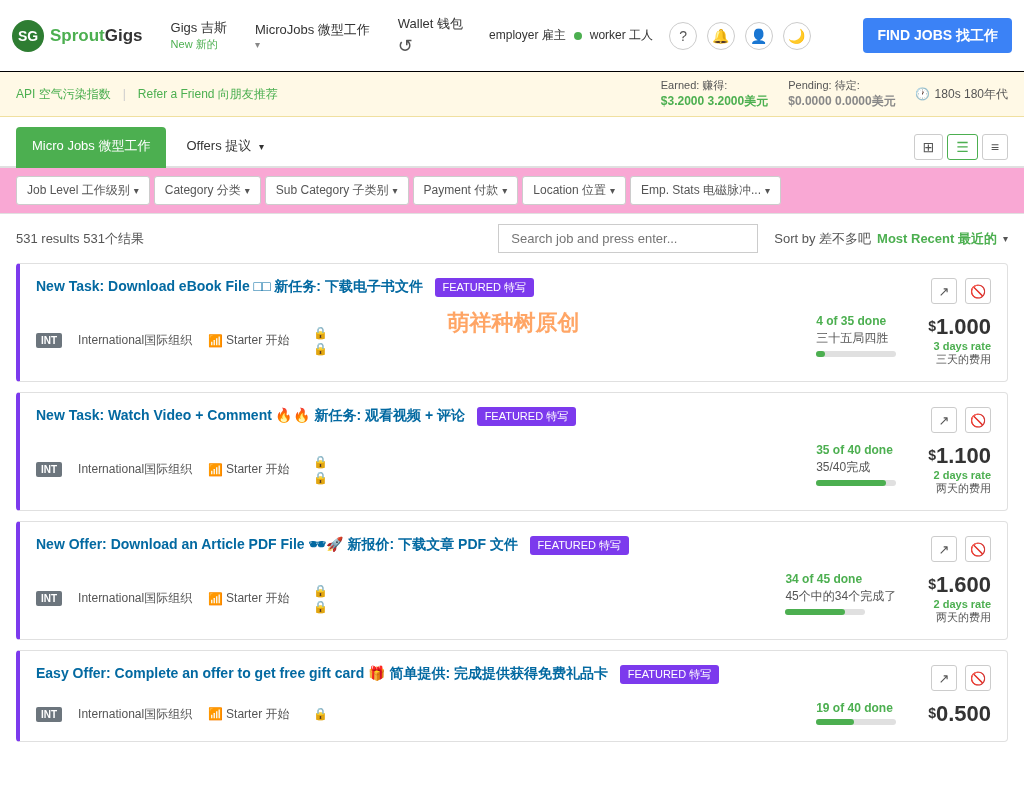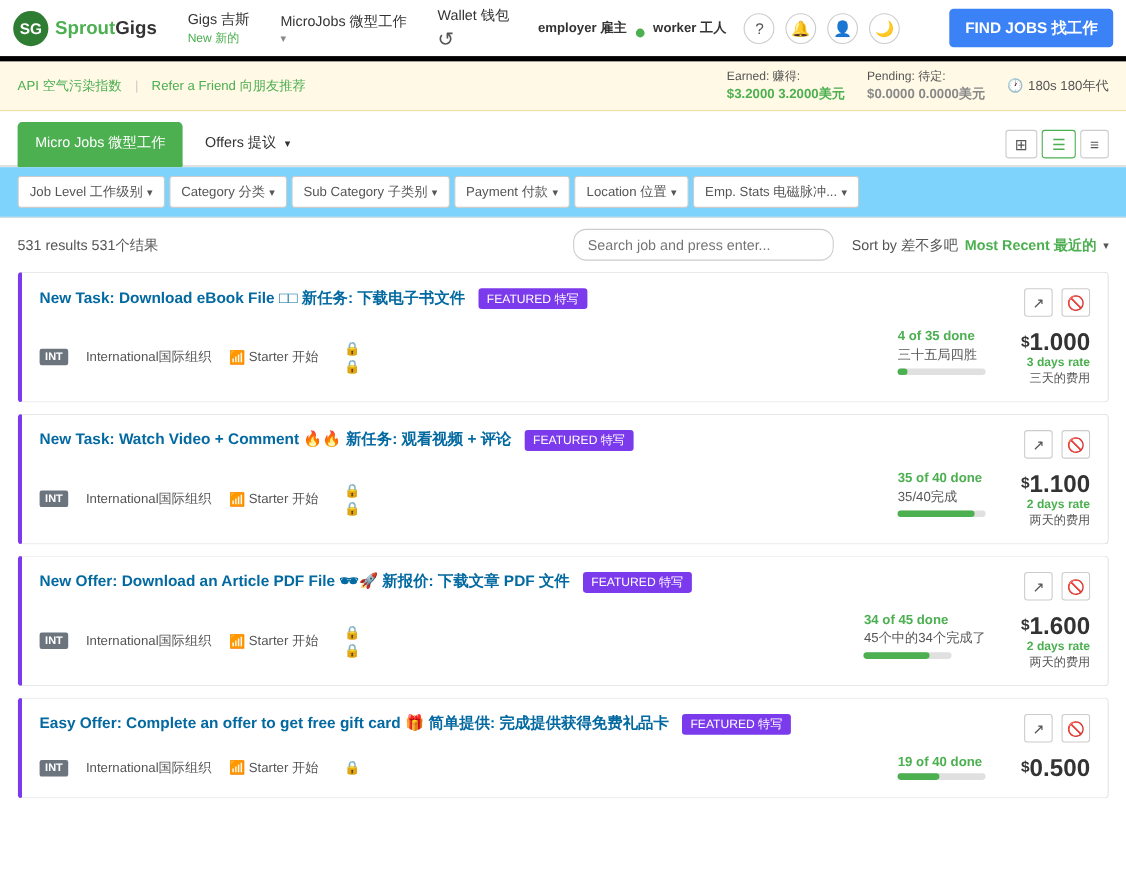--- a/index.html
+++ b/index.html
@@ -3,23 +3,23 @@
   <meta charset="utf-8">
   <style>
     * { box-sizing: border-box; margin: 0; padding: 0; }
     body { font-family: Arial, sans-serif; font-size: 13px; background: #fff; color: #333; }
 
     
     .navbar {
       display: flex;
       align-items: center;
       background: #fff;
-      border-bottom: 5px solid #000000;
+      border-bottom: 1px solid #000000;
       padding: 0 12px;
-      height: 56px;
+      height: 72px;
       gap: 8px;
     }
     .logo-area {
       display: flex;
       align-items: center;
       gap: 6px;
       margin-right: 10px;
     }
     .logo-icon {
       width: 32px; height: 32px;
@@ -40,21 +40,21 @@
     .nav-item .arrow { font-size: 10px; color: #888; }
 
     .wallet-nav {
       display: flex; flex-direction: column; align-items: flex-start;
       padding: 0 10px; cursor: pointer;
     }
     .wallet-nav .w-title { font-size: 13px; color: #333; }
     .wallet-nav .w-icon { font-size: 18px; color: #555; margin-top: 2px; }
 
     .employer-worker {
-      display: flex; align-items: flex-end; gap: 8px; font-size: 12px; margin-left: 8px; font-weight: bold;
+      display: flex; align-items: center; gap: 8px; font-size: 12px; margin-left: 8px;
     }
     .green-dot { width: 8px; height: 8px; border-radius: 50%; background: #4caf50; }
 
     .nav-icons {
       display: flex; align-items: center; gap: 10px; margin-left: 8px;
     }
     .nav-icon-btn {
       width: 28px; height: 28px; border-radius: 50%; border: 1px solid #ccc;
       display: flex; align-items: center; justify-content: center;
       cursor: pointer; font-size: 14px; color: #555; background: #fff;
@@ -102,37 +102,37 @@
     .view-icons { margin-left: auto; display: flex; gap: 4px; }
     .view-icon-btn {
       padding: 4px 8px; cursor: pointer; border: 1px solid #ccc;
       border-radius: 3px; font-size: 14px; color: #555; background: #fff;
     }
     .view-icon-btn.active { border-color: #4caf50; color: #4caf50; }
 
     
     .filter-bar {
       display: flex; align-items: center; padding: 8px 16px; gap: 4px;
-      border-bottom: 1px solid #e0e0e0; background: #7dd3fc;
+      border-bottom: 1px solid #e0e0e0; background: #f9a8d4;
     }
     .filter-btn {
       padding: 5px 10px; font-size: 12px; border: 1px solid #ccc;
       border-radius: 3px; cursor: pointer; background: #fff; color: #555;
       display: flex; align-items: center; gap: 4px; white-space: nowrap;
     }
     .filter-btn .arr { font-size: 10px; }
 
     
     .results-bar {
       display: flex; align-items: center; padding: 10px 16px; gap: 16px;
     }
     .results-count { font-size: 13px; color: #555; }
     .search-box {
-      margin-left: auto; border: 1px solid #ccc; border-radius: 12px;
-      padding: 6px 12px; font-size: 13px; width: 237px; color: #888;
+      margin-left: auto; border: 1px solid #ccc; border-radius: 0;
+      padding: 6px 12px; font-size: 13px; width: 260px; color: #888;
     }
     .sort-area { display: flex; align-items: center; gap: 6px; font-size: 13px; }
     .sort-label { color: #555; }
     .sort-active { color: #4caf50; font-weight: bold; cursor: pointer; }
     .sort-arrow { font-size: 10px; color: #555; }
 
     
     .job-list { padding: 0 16px; }
 
     .job-card {
@@ -317,20 +317,21 @@
   <div class="sort-area">
     <span class="sort-label">Sort by 差不多吧</span>
     <span class="sort-active">Most Recent 最近的</span>
     <span class="sort-arrow">▾</span>
   </div>
 </div>
 
 <div class="job-list">
 
   <div class="job-card" style="position:relative;">
+    <div class="watermark">萌祥种树原创</div>
     <div class="job-card-top">
       <div>
         <span class="job-title">New Task: Download eBook File □□ 新任务: 下载电子书文件</span>
         <span class="featured-badge">FEATURED 特写</span>
       </div>
       <div class="job-card-icons">
         <div class="card-icon-btn">↗</div>
         <div class="card-icon-btn">🚫</div>
       </div>
     </div>

